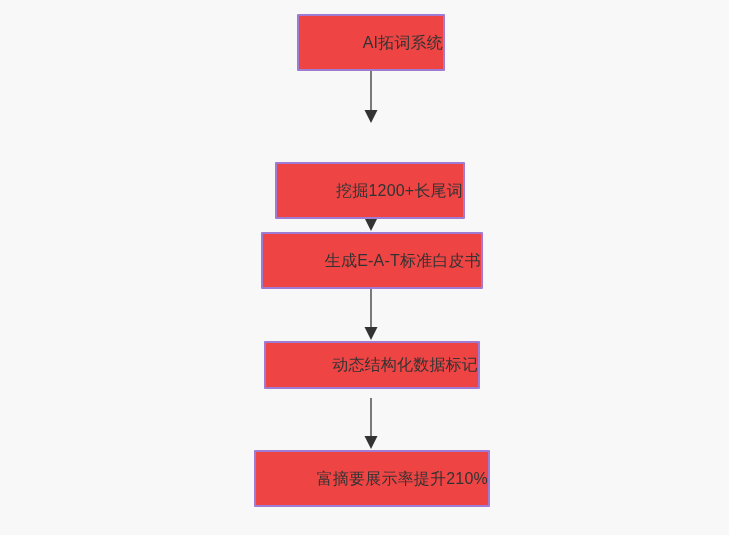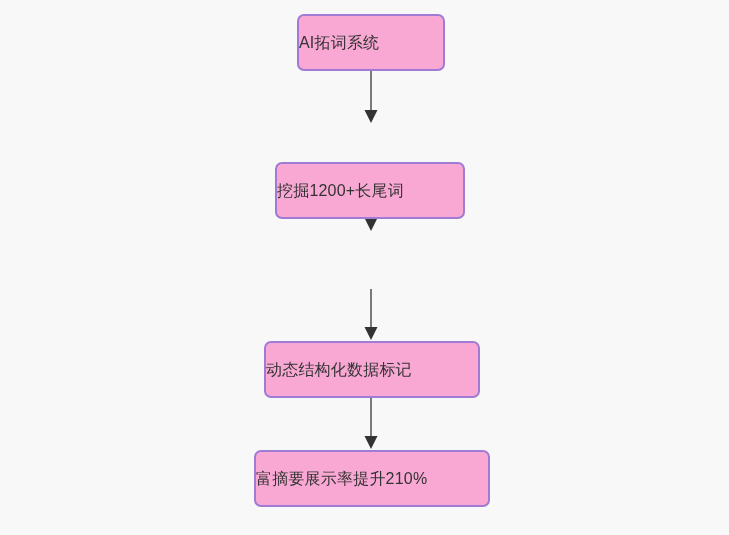--- a/index.html
+++ b/index.html
@@ -19,42 +19,42 @@
     position: absolute;
     left: 0;
     top: 0;
     width: 729px;
     height: 535px;
   }
 
   .node {
     position: absolute;
     box-sizing: border-box;
-    background: #f9a8d4;
+    background: #ef4444;
     border: 2px solid #9f7bd4;
-    border-radius: 7px;
+    border-radius: 1px;
     display: flex;
     align-items: center;
-    justify-content: flex-start;
+    justify-content: flex-end;
     text-align: center;
   }
 
   .node-label {
     font-size: 16px;
     line-height: 1.2;
     color: #333333;
     letter-spacing: 0.2px;
     white-space: nowrap;
   }
 
   
   .node-1 { left: 297px; top: 14px;  width: 148px; height: 57px; }
   .node-2 { left: 275px; top: 124px; width: 190px; height: 57px; margin-top: 38px; }
   .node-3 { left: 261px; top: 232px; width: 222px; height: 57px; }
-  .node-4 { left: 264px; top: 341px; width: 216px; height: 57px; }
+  .node-4 { left: 264px; top: 341px; width: 216px; height: 48px; }
   .node-5 { left: 254px; top: 450px; width: 236px; height: 57px; }
 
   .edge {
     position: absolute;
     left: 0;
     top: 0;
     width: 729px;
     height: 535px;
     pointer-events: none;
   }
@@ -98,20 +98,23 @@
   </svg>
 
   <div class="node node-1">
     <span class="node-label">AI拓词系统</span>
   </div>
 
   <div class="node node-2">
     <span class="node-label">挖掘1200+长尾词</span>
   </div>
 
+  <div class="node node-3">
+    <span class="node-label">生成E-A-T标准白皮书</span>
+  </div>
 
   <div class="node node-4">
     <span class="node-label">动态结构化数据标记</span>
   </div>
 
   <div class="node node-5">
     <span class="node-label">富摘要展示率提升210%</span>
   </div>
 
 </div>

